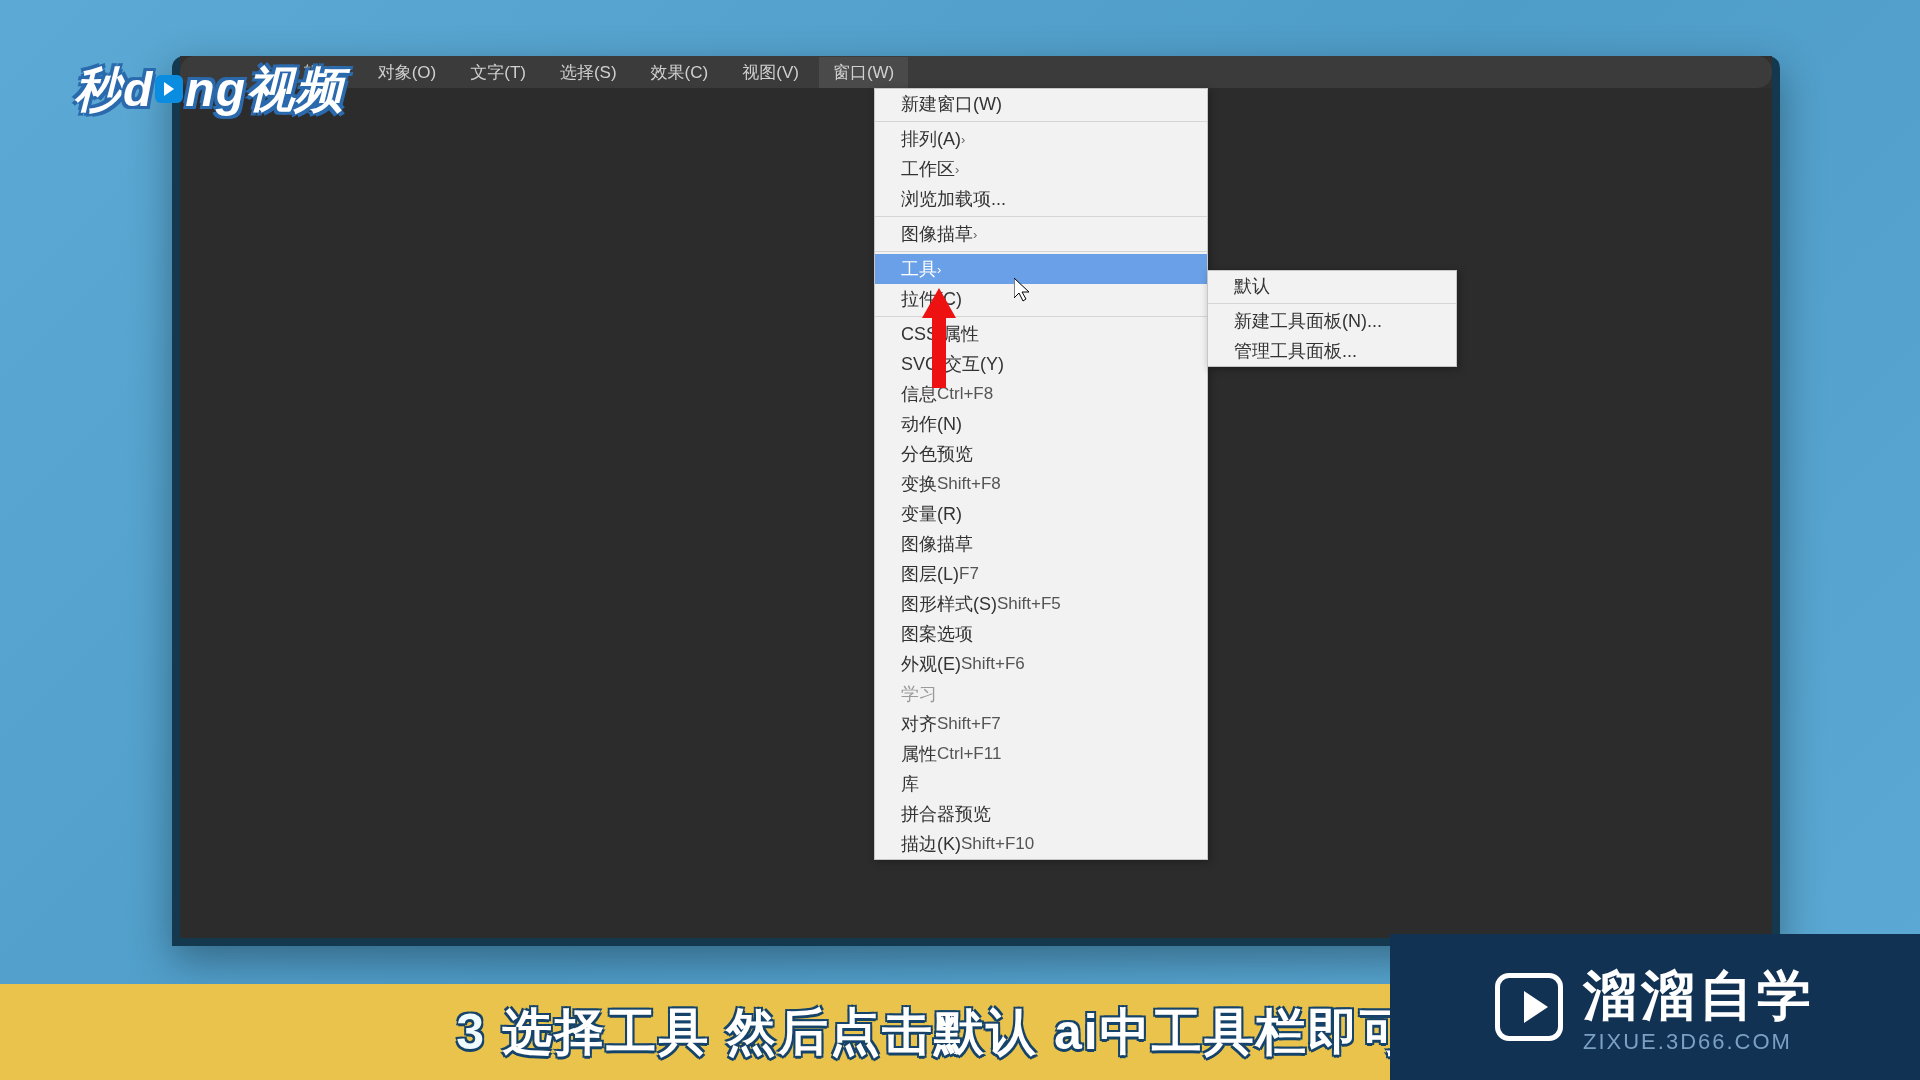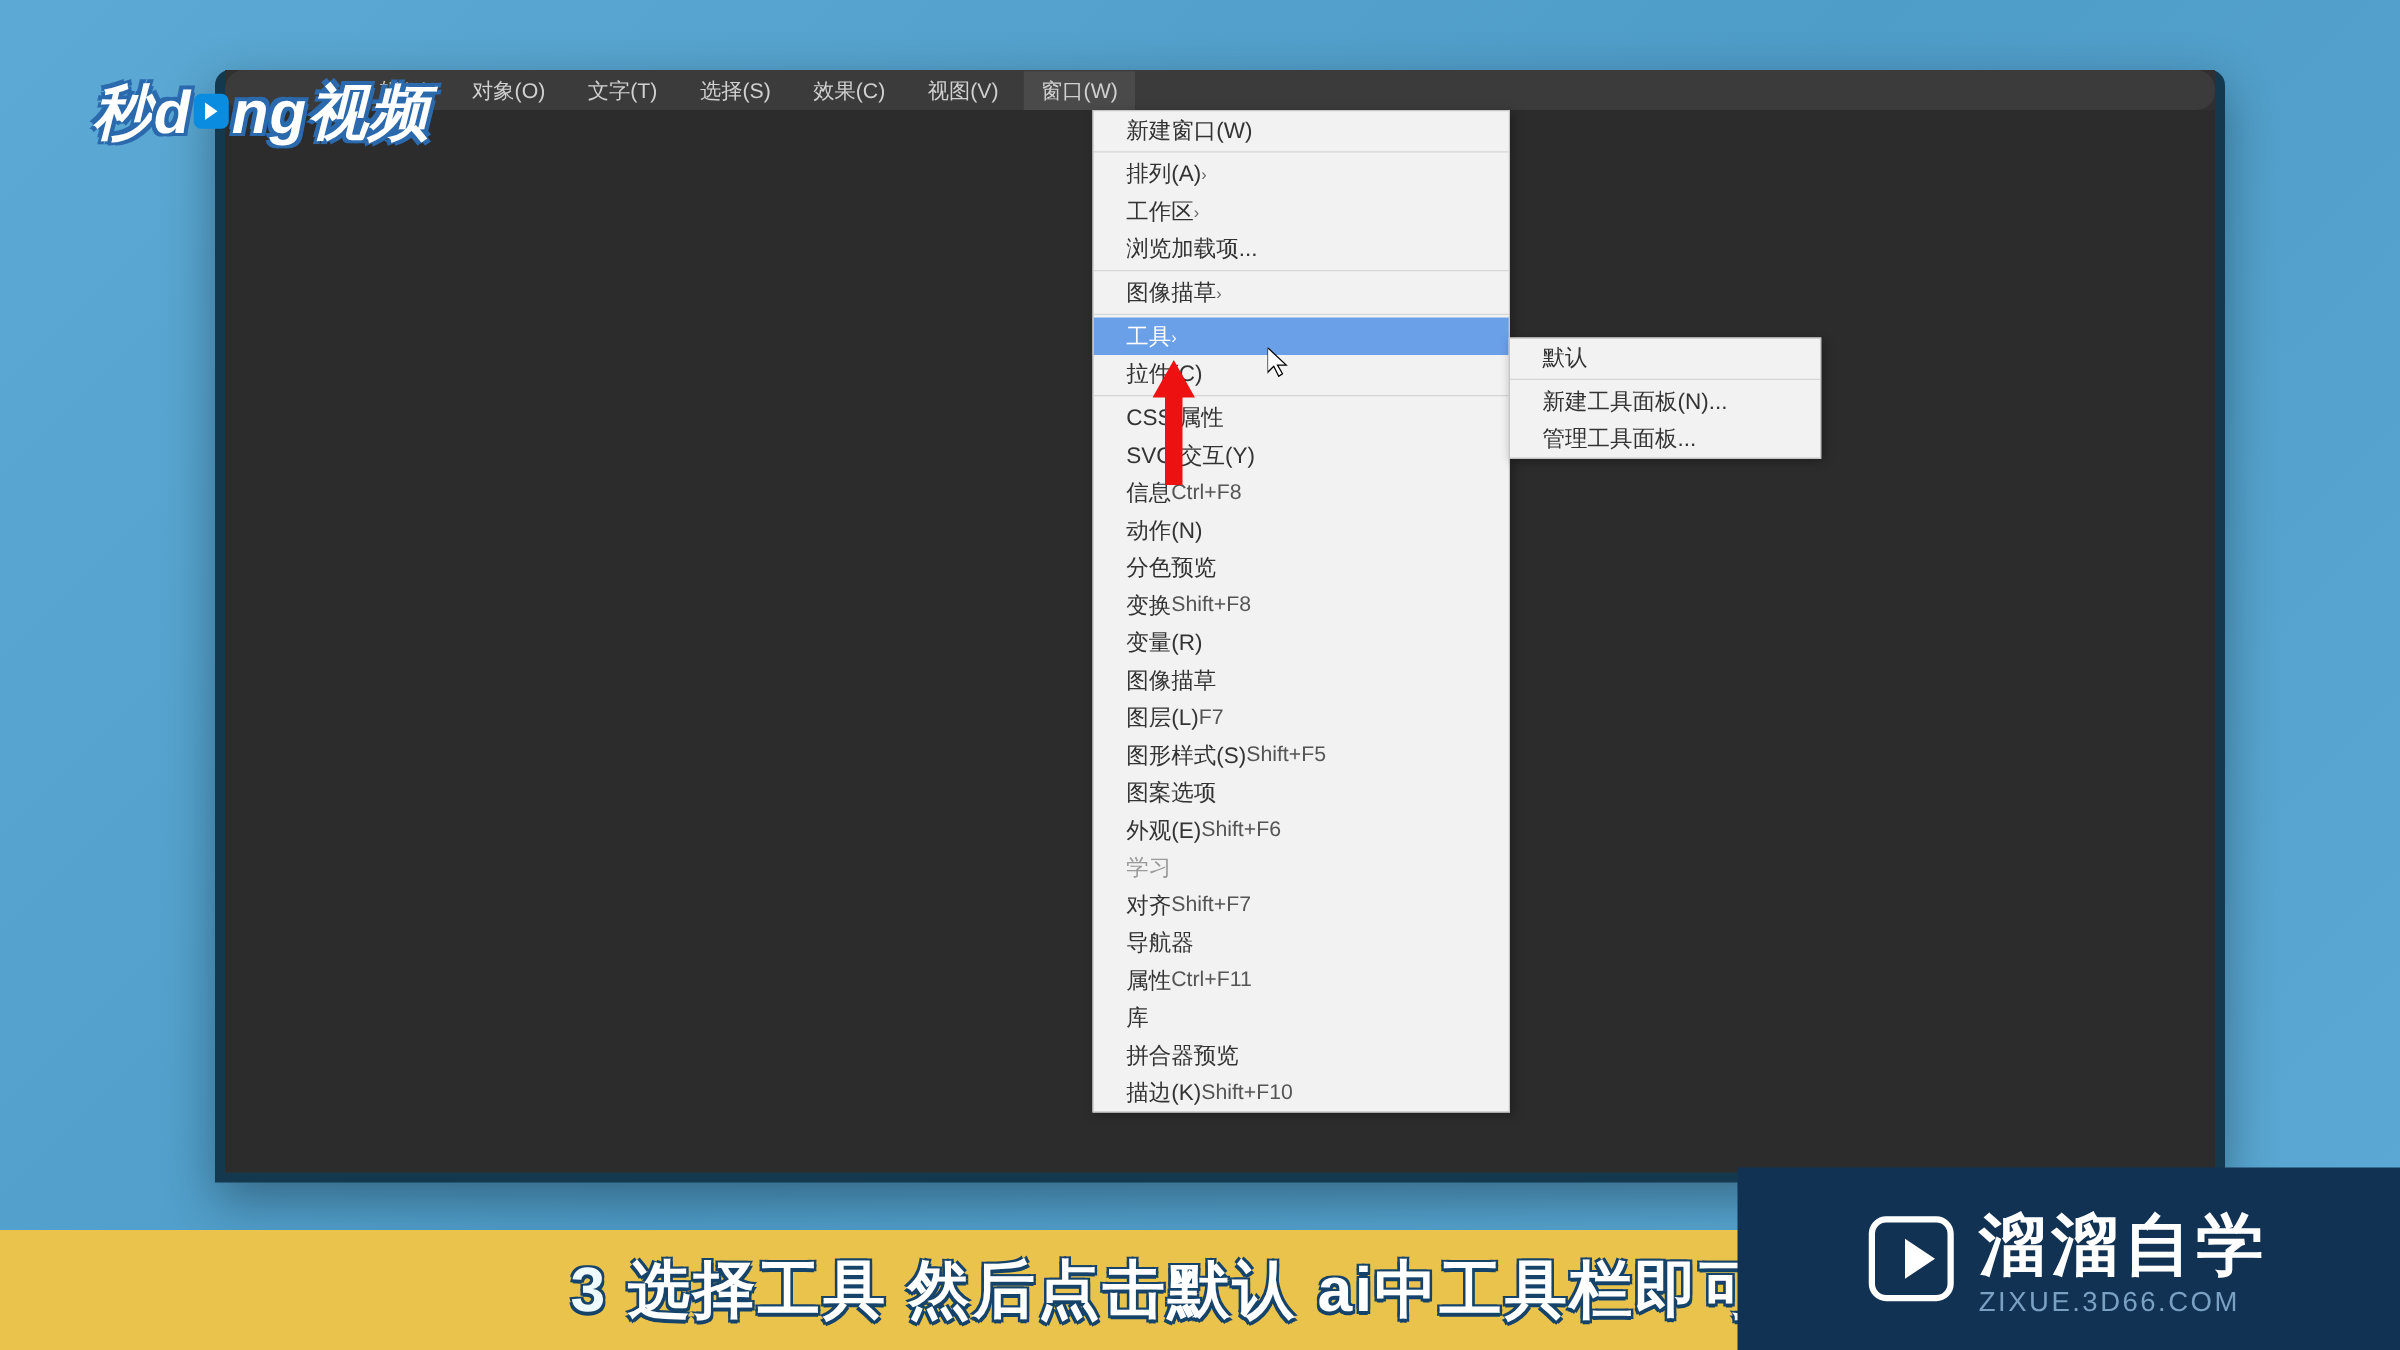--- a/index.html
+++ b/index.html
@@ -234,23 +234,20 @@
           <span class="dd-short">Shift+F6</span>
         </div>
         <div class="dd-item disabled">
           <span>学习</span>
         </div>
         <div class="dd-item">
           <span>对齐</span>
           <span class="dd-short">Shift+F7</span>
         </div>
         <div class="dd-item">
-          <span>导航器</span>
-        </div>
-        <div class="dd-item">
           <span>属性</span>
           <span class="dd-short">Ctrl+F11</span>
         </div>
         <div class="dd-item">
           <span>库</span>
         </div>
         <div class="dd-item">
           <span>拼合器预览</span>
         </div>
         <div class="dd-item">

